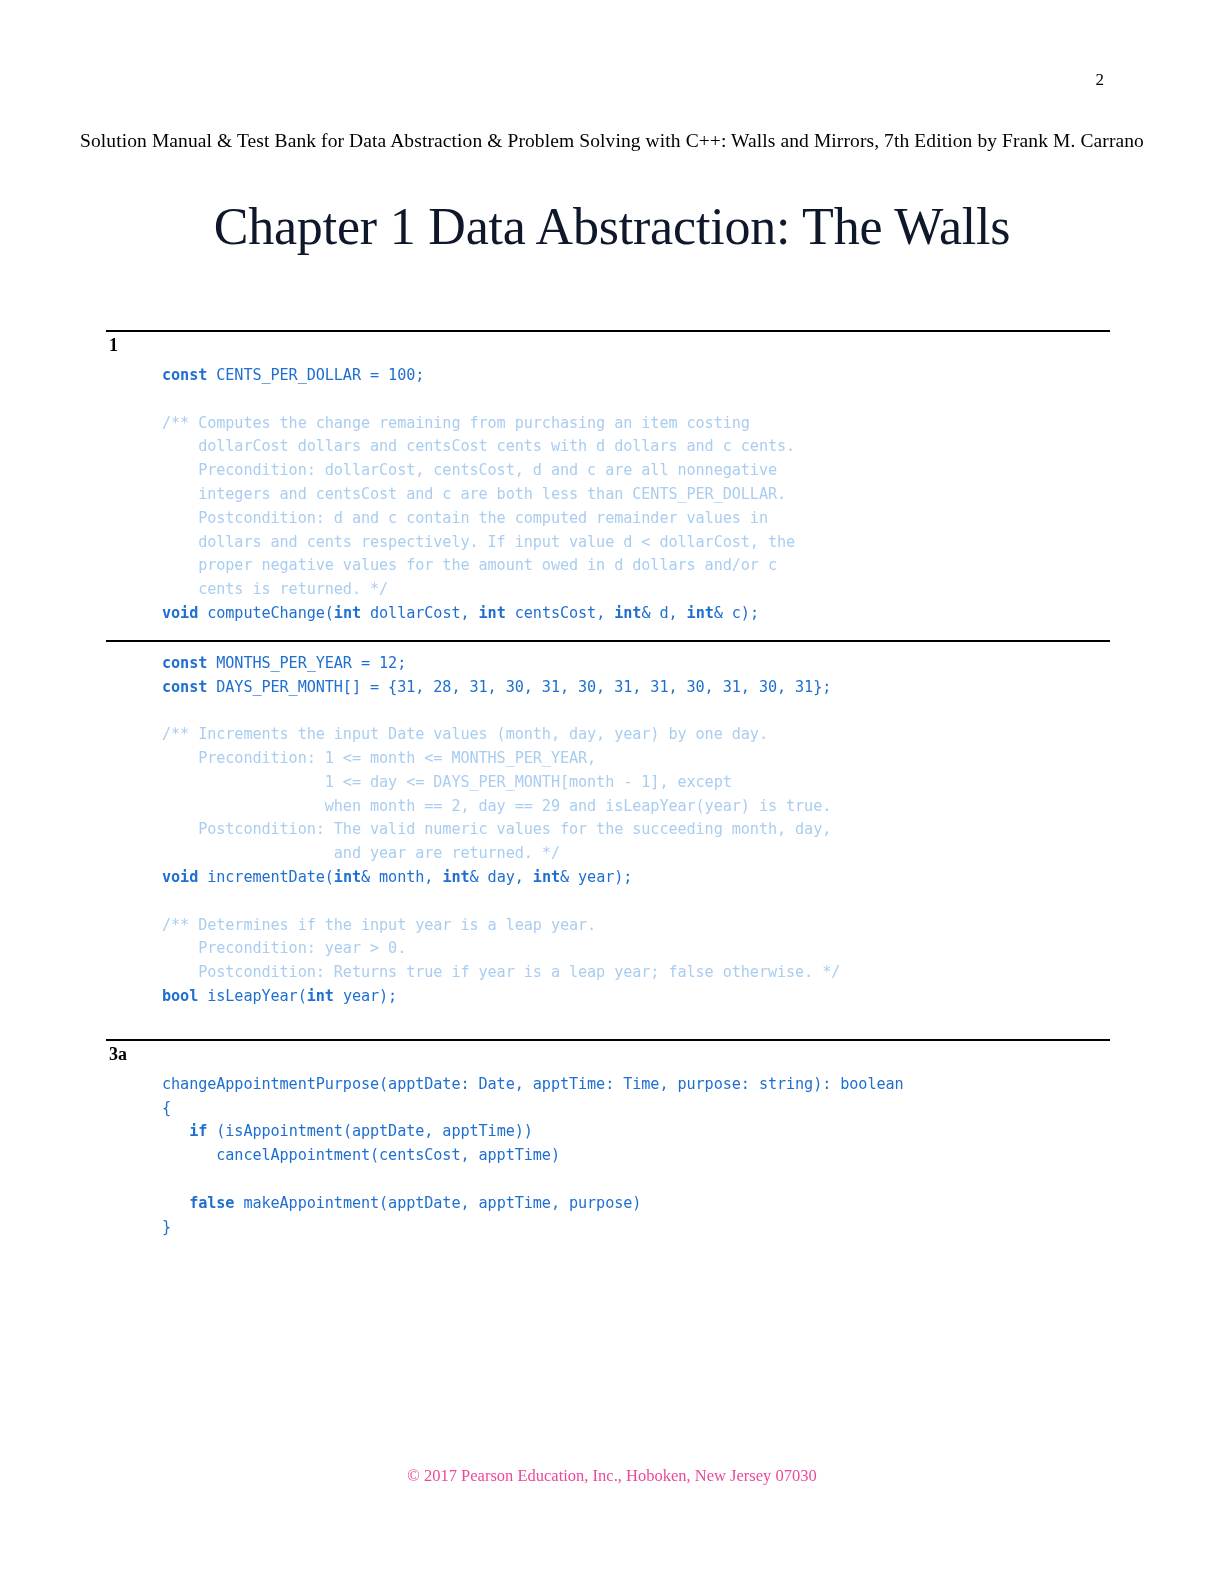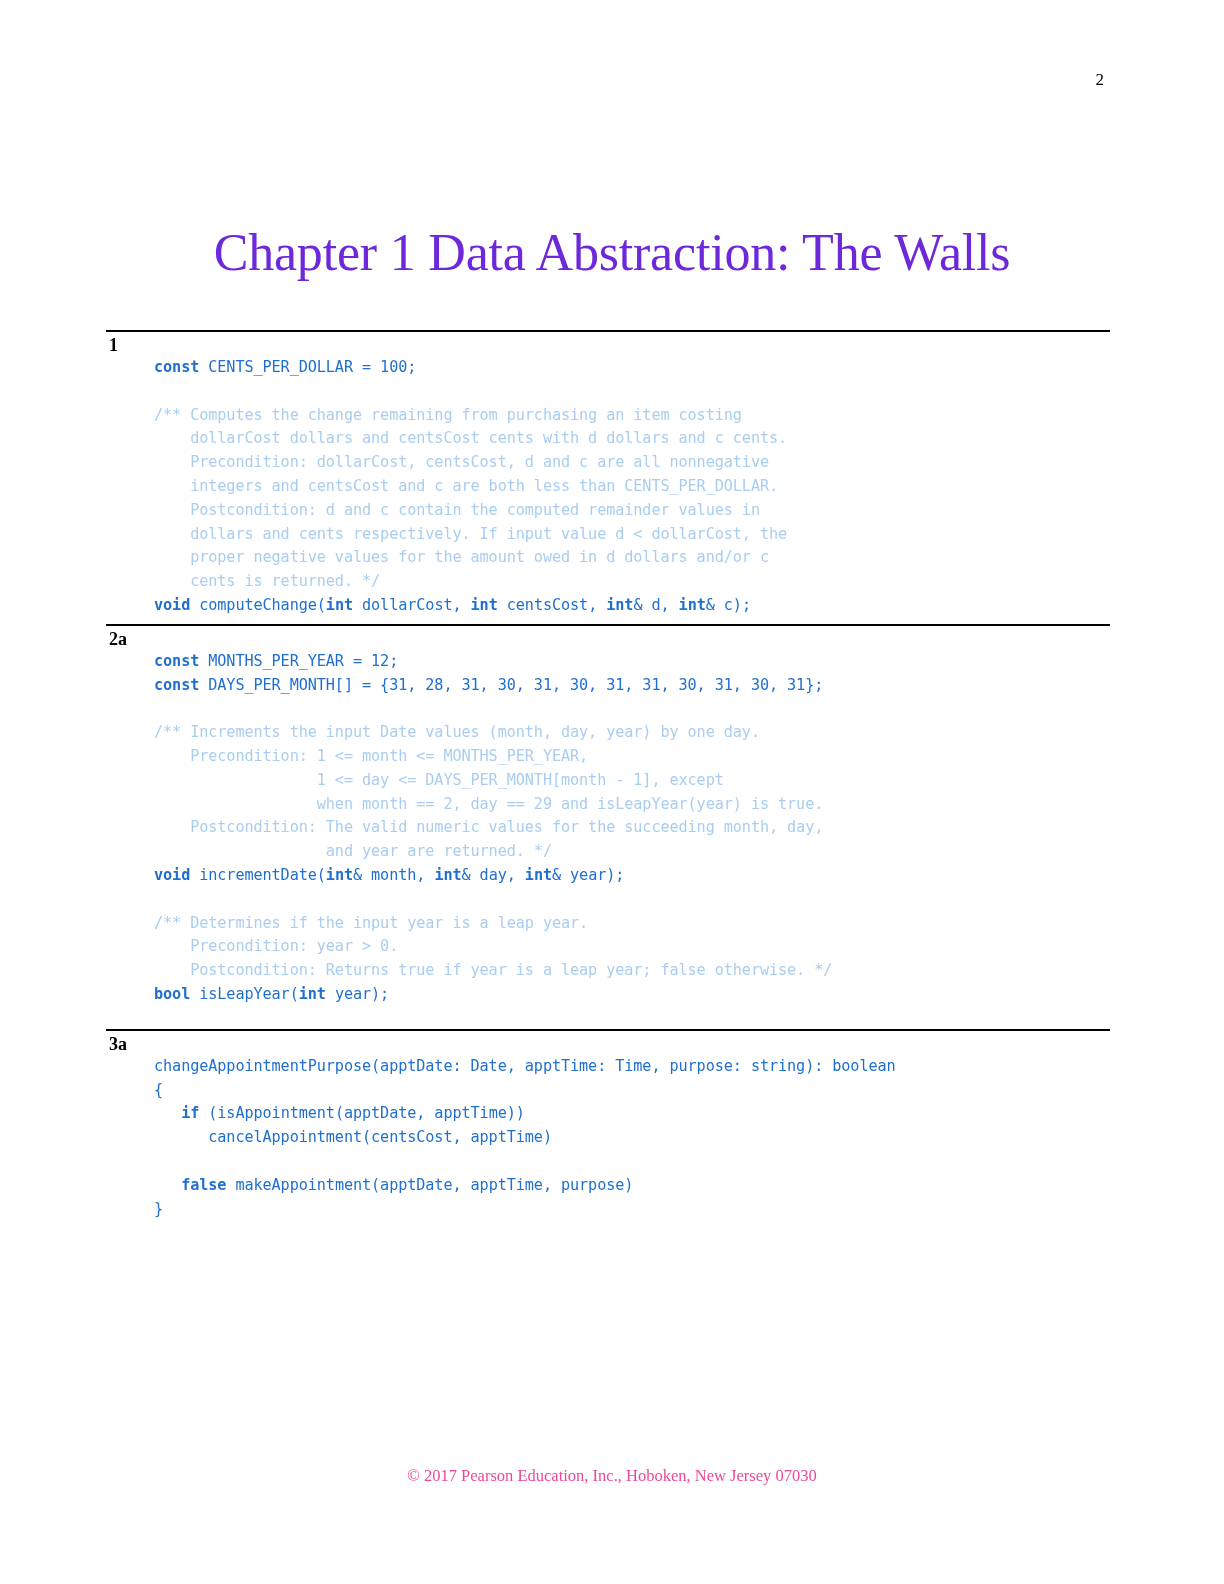--- a/index.html
+++ b/index.html
@@ -35,27 +35,27 @@
     left: 0;
     width: 1224px;
     text-align: center;
     font-size: 19.5px;
     font-family: "Liberation Serif", serif;
     color: #000;
     letter-spacing: 0.1px;
   }
   .chapter-title {
     position: absolute;
-    top: 223px;
+    top: 197px;
     left: 0;
     width: 1224px;
     text-align: center;
     font-size: 52px;
     font-family: "Liberation Serif", serif;
-    color: #6d28d9;
+    color: #0f172a;
     letter-spacing: -0.2px;
   }
   .content {
     position: absolute;
     top: 330px;
     left: 106px;
     width: 1004px;
   }
   .rule {
     border-top: 2.5px solid #000;
@@ -68,21 +68,21 @@
   }
   .sec-label {
     font-family: "Liberation Serif", serif;
     font-weight: bold;
     font-size: 18px;
     line-height: 22px;
     padding-left: 3px;
     color: #000;
   }
   pre.code {
-    margin: 0;
+    margin: 8px;
     padding: 0 0 0 48px;
     font-family: "DejaVu Sans Mono", monospace;
     font-size: 15.2px;
     line-height: 23.8px;
     color: #1f6fd0;
     white-space: pre;
     letter-spacing: -0.1px;
   }
   .kw { color: #1f6fd0; font-weight: bold; }
   .cm { color: #a9cdf0; }
@@ -100,20 +100,21 @@
     color: #ec4899;
   }
 </style>
 </head>
 <body>
 
 <div class="page">
 
   <div class="page-number">2</div>
 
+  <div class="running-head">Solution Manual &amp; Test Bank for Data Abstraction &amp; Problem Solving with C++: Walls and Mirrors, 7th Edition by Frank M. Carrano</div>
 
   <div class="chapter-title">Chapter 1 Data Abstraction: The Walls</div>
 
   <div class="content">
 
     <div class="rule"></div>
     <div class="section sec-1">
       <div class="sec-label">1</div>
       <pre class="code"><span><span class="kw">const</span> CENTS_PER_DOLLAR = 100;</span>
 <span></span>
@@ -123,21 +124,20 @@
 <span class="cm">    integers and centsCost and c are both less than CENTS_PER_DOLLAR.</span>
 <span class="cm">    Postcondition: d and c contain the computed remainder values in</span>
 <span class="cm">    dollars and cents respectively. If input value d &lt; dollarCost, the</span>
 <span class="cm">    proper negative values for the amount owed in d dollars and/or c</span>
 <span class="cm">    cents is returned. */</span>
 <span><span class="kw">void</span> computeChange(<span class="kw">int</span> dollarCost, <span class="kw">int</span> centsCost, <span class="kw">int</span>&amp; d, <span class="kw">int</span>&amp; c);</span></pre>
     </div>
 
     <div class="rule"></div>
     <div class="section sec-2a">
-      <div class="sec-label">2a</div>
       <pre class="code"><span><span class="kw">const</span> MONTHS_PER_YEAR = 12;</span>
 <span><span class="kw">const</span> DAYS_PER_MONTH[] = {31, 28, 31, 30, 31, 30, 31, 31, 30, 31, 30, 31};</span>
 <span></span>
 <span class="cm">/** Increments the input Date values (month, day, year) by one day.</span>
 <span class="cm">    Precondition: 1 &lt;= month &lt;= MONTHS_PER_YEAR,</span>
 <span class="cm">                  1 &lt;= day &lt;= DAYS_PER_MONTH[month - 1], except</span>
 <span class="cm">                  when month == 2, day == 29 and isLeapYear(year) is true.</span>
 <span class="cm">    Postcondition: The valid numeric values for the succeeding month, day,</span>
 <span class="cm">                   and year are returned. */</span>
 <span><span class="kw">void</span> incrementDate(<span class="kw">int</span>&amp; month, <span class="kw">int</span>&amp; day, <span class="kw">int</span>&amp; year);</span>

